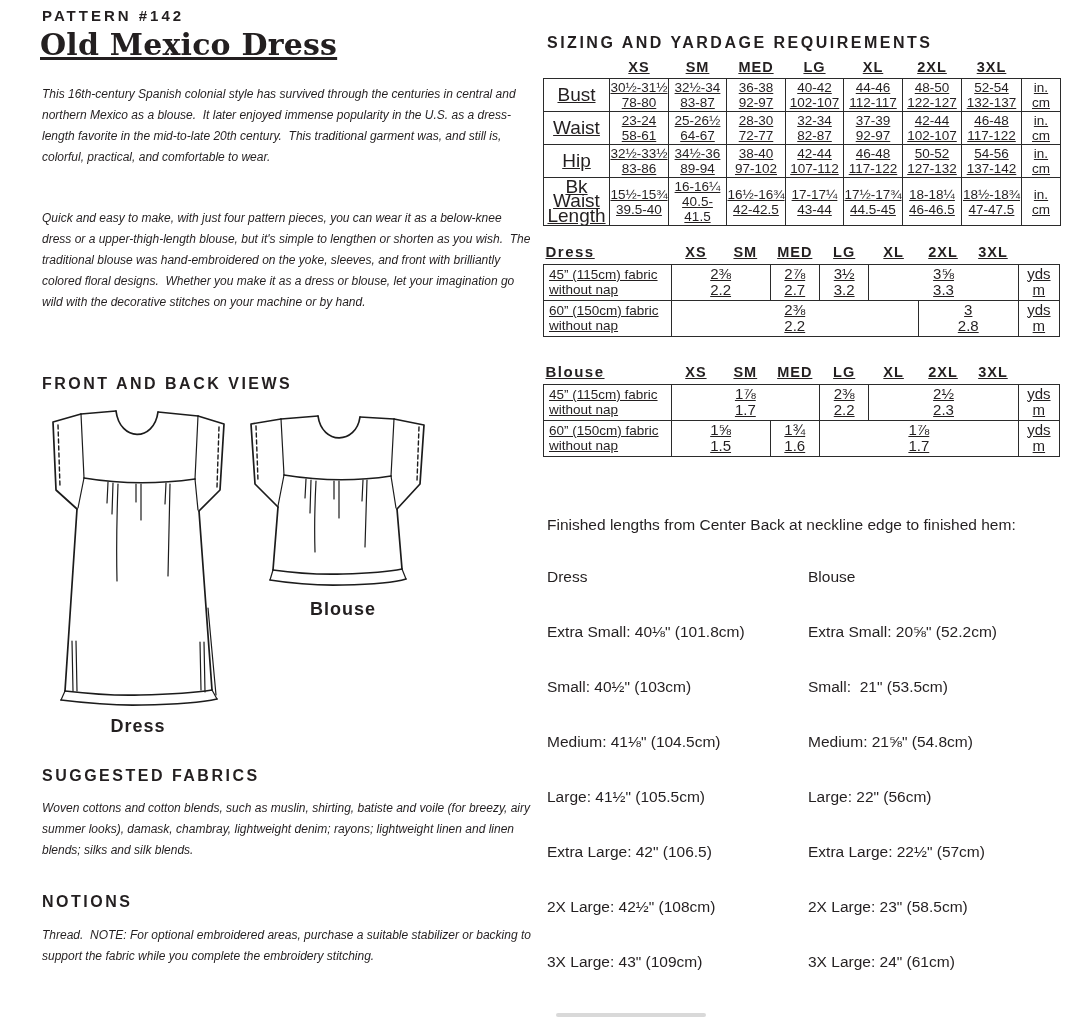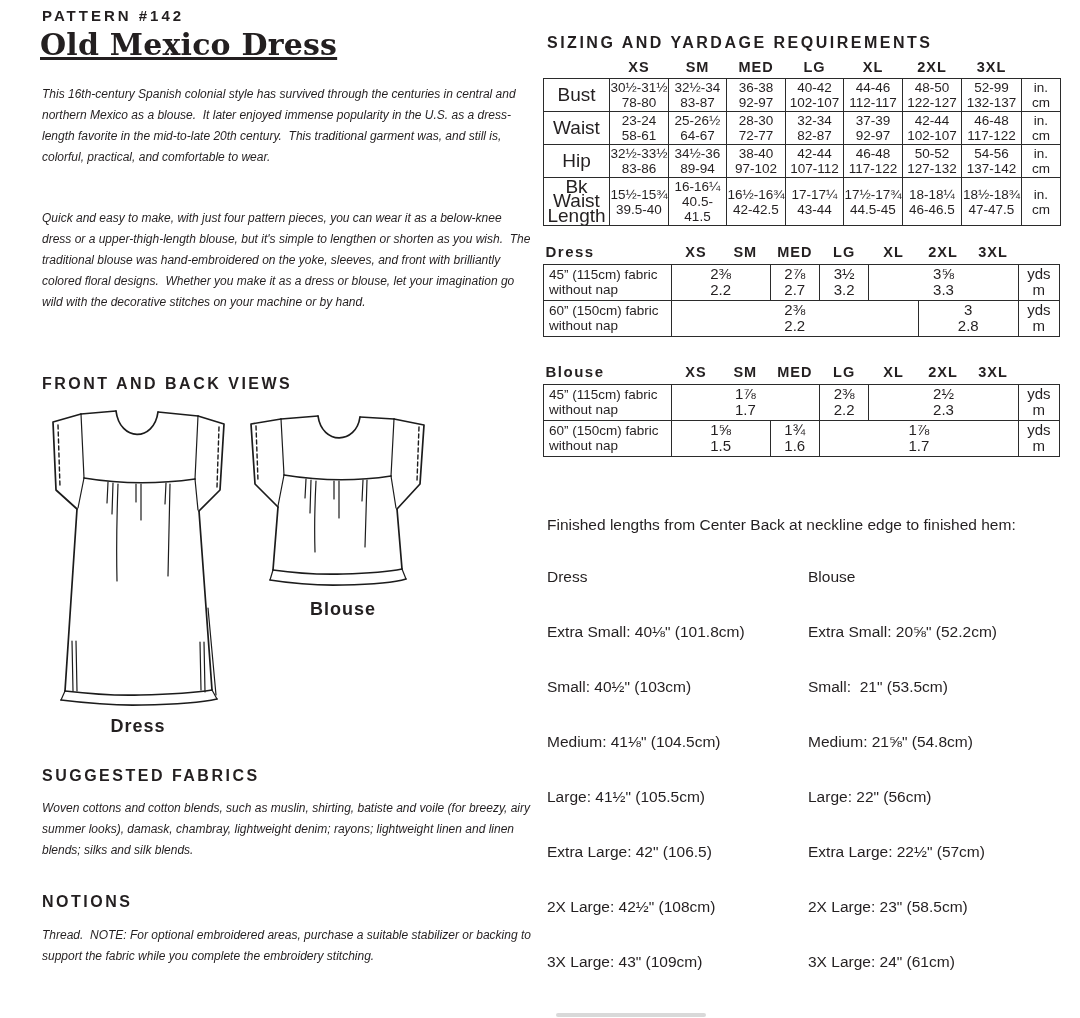--- a/index.html
+++ b/index.html
@@ -10,21 +10,21 @@
     -webkit-font-smoothing:antialiased;
   }
   .abs{position:absolute;}
   .kicker{font-weight:bold;font-size:15px;letter-spacing:3px;}
   .doc-title{font-family:"DejaVu Serif",serif;font-weight:bold;font-size:30px;letter-spacing:.2px;text-decoration:underline;}
   .para{font-size:12px;line-height:21px;white-space:pre-wrap;font-style:italic;}
   .secthead{font-weight:bold;font-size:16px;letter-spacing:2.5px;}
   .view-label{font-weight:bold;font-size:18px;letter-spacing:1px;text-align:center;}
 
   
-  table{border-collapse:collapse;table-layout:fixed;}
+  table{border-collapse:collapse;table-layout:fixed;text-decoration:underline;}
   td{overflow:hidden;}
   .grid td{border:1.6px solid #2b2b2b;text-align:center;font-size:13.5px;line-height:15px;padding:1px 0;vertical-align:middle;}
   .grid tr.hdr td{border:none;font-weight:bold;font-size:14.5px;letter-spacing:1px;padding:0 0 3px 0;}
   .grid td.rowlabel{font-size:19px;line-height:14.5px;padding:1px 2px;}
   .ytable td.ylabel{text-align:left;padding:2px 0 2px 5px;font-size:13.5px;line-height:15.5px;}
   .ytable tr.hdr td.ytitle{text-align:left;font-size:15px;letter-spacing:1.5px;padding-left:2px;}
   .ytable td{font-size:15px;line-height:16.5px;}
   .v{display:block;}
   .fin-intro{font-size:15.5px;}
   .fin-col{font-size:15.5px;line-height:18.3px;white-space:pre;}
@@ -175,21 +175,21 @@
         </td>
     <td>
           <span class="v">44-46</span>
           <span class="v">112-117</span>
         </td>
     <td>
           <span class="v">48-50</span>
           <span class="v">122-127</span>
         </td>
     <td>
-          <span class="v">52-99</span>
+          <span class="v">52-54</span>
           <span class="v">132-137</span>
         </td>
     <td>
           <span class="v">in.</span>
           <span class="v">cm</span>
         </td>
   </tr>
   <tr>
     <td class="rowlabel">Waist</td>
     <td>

